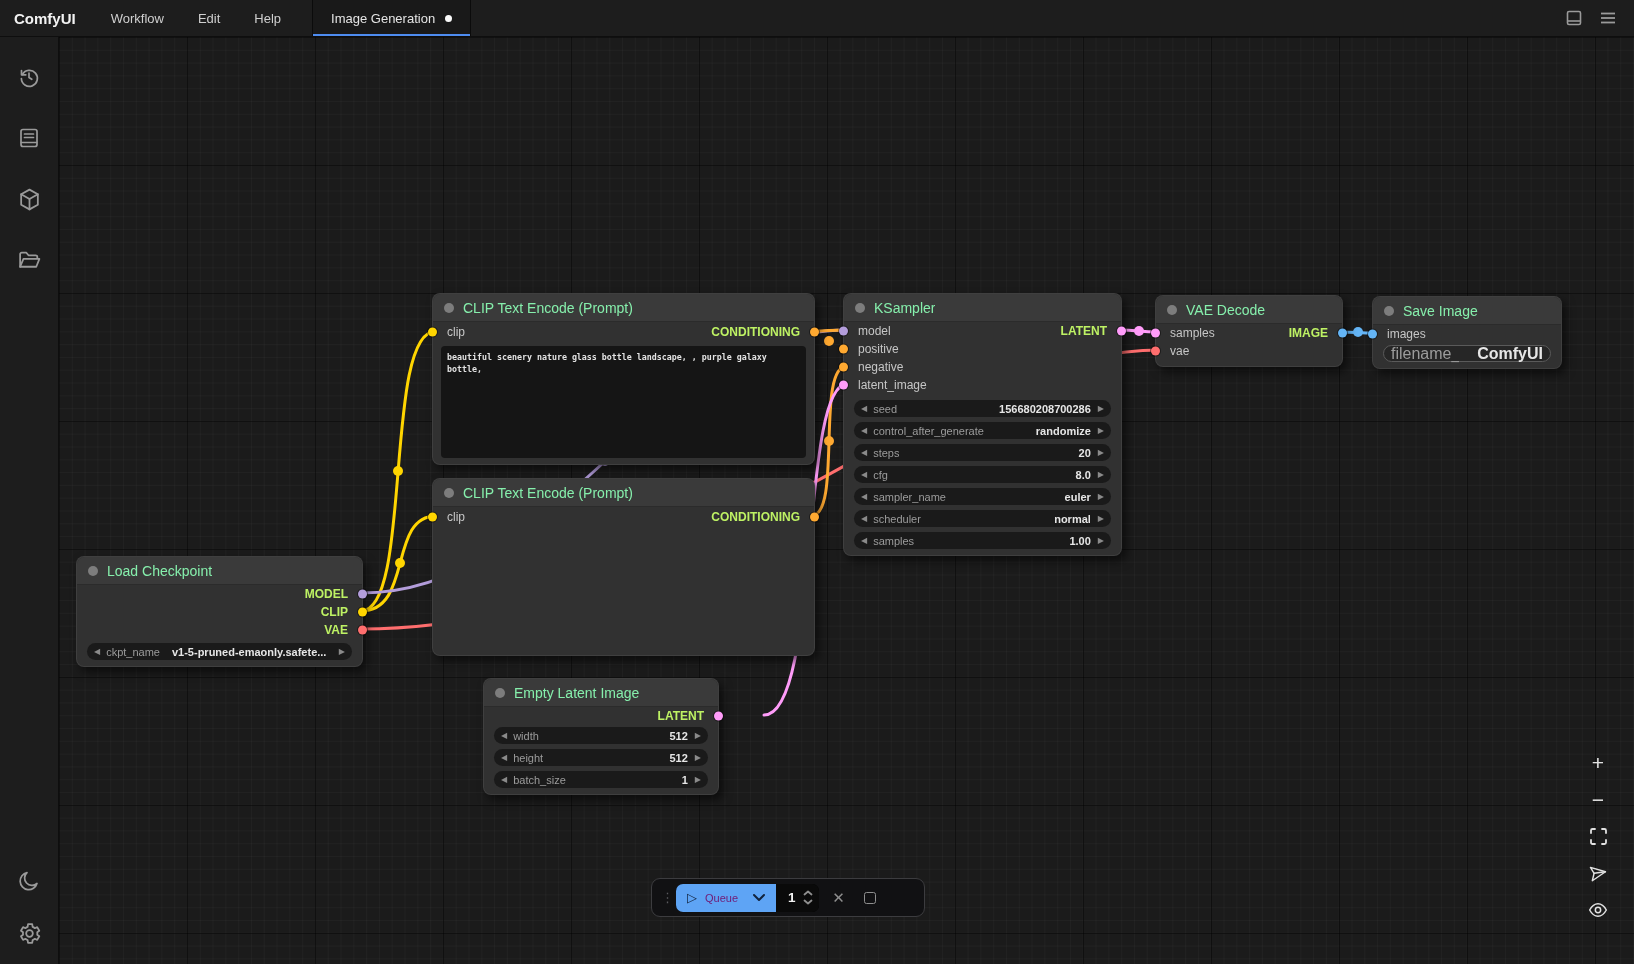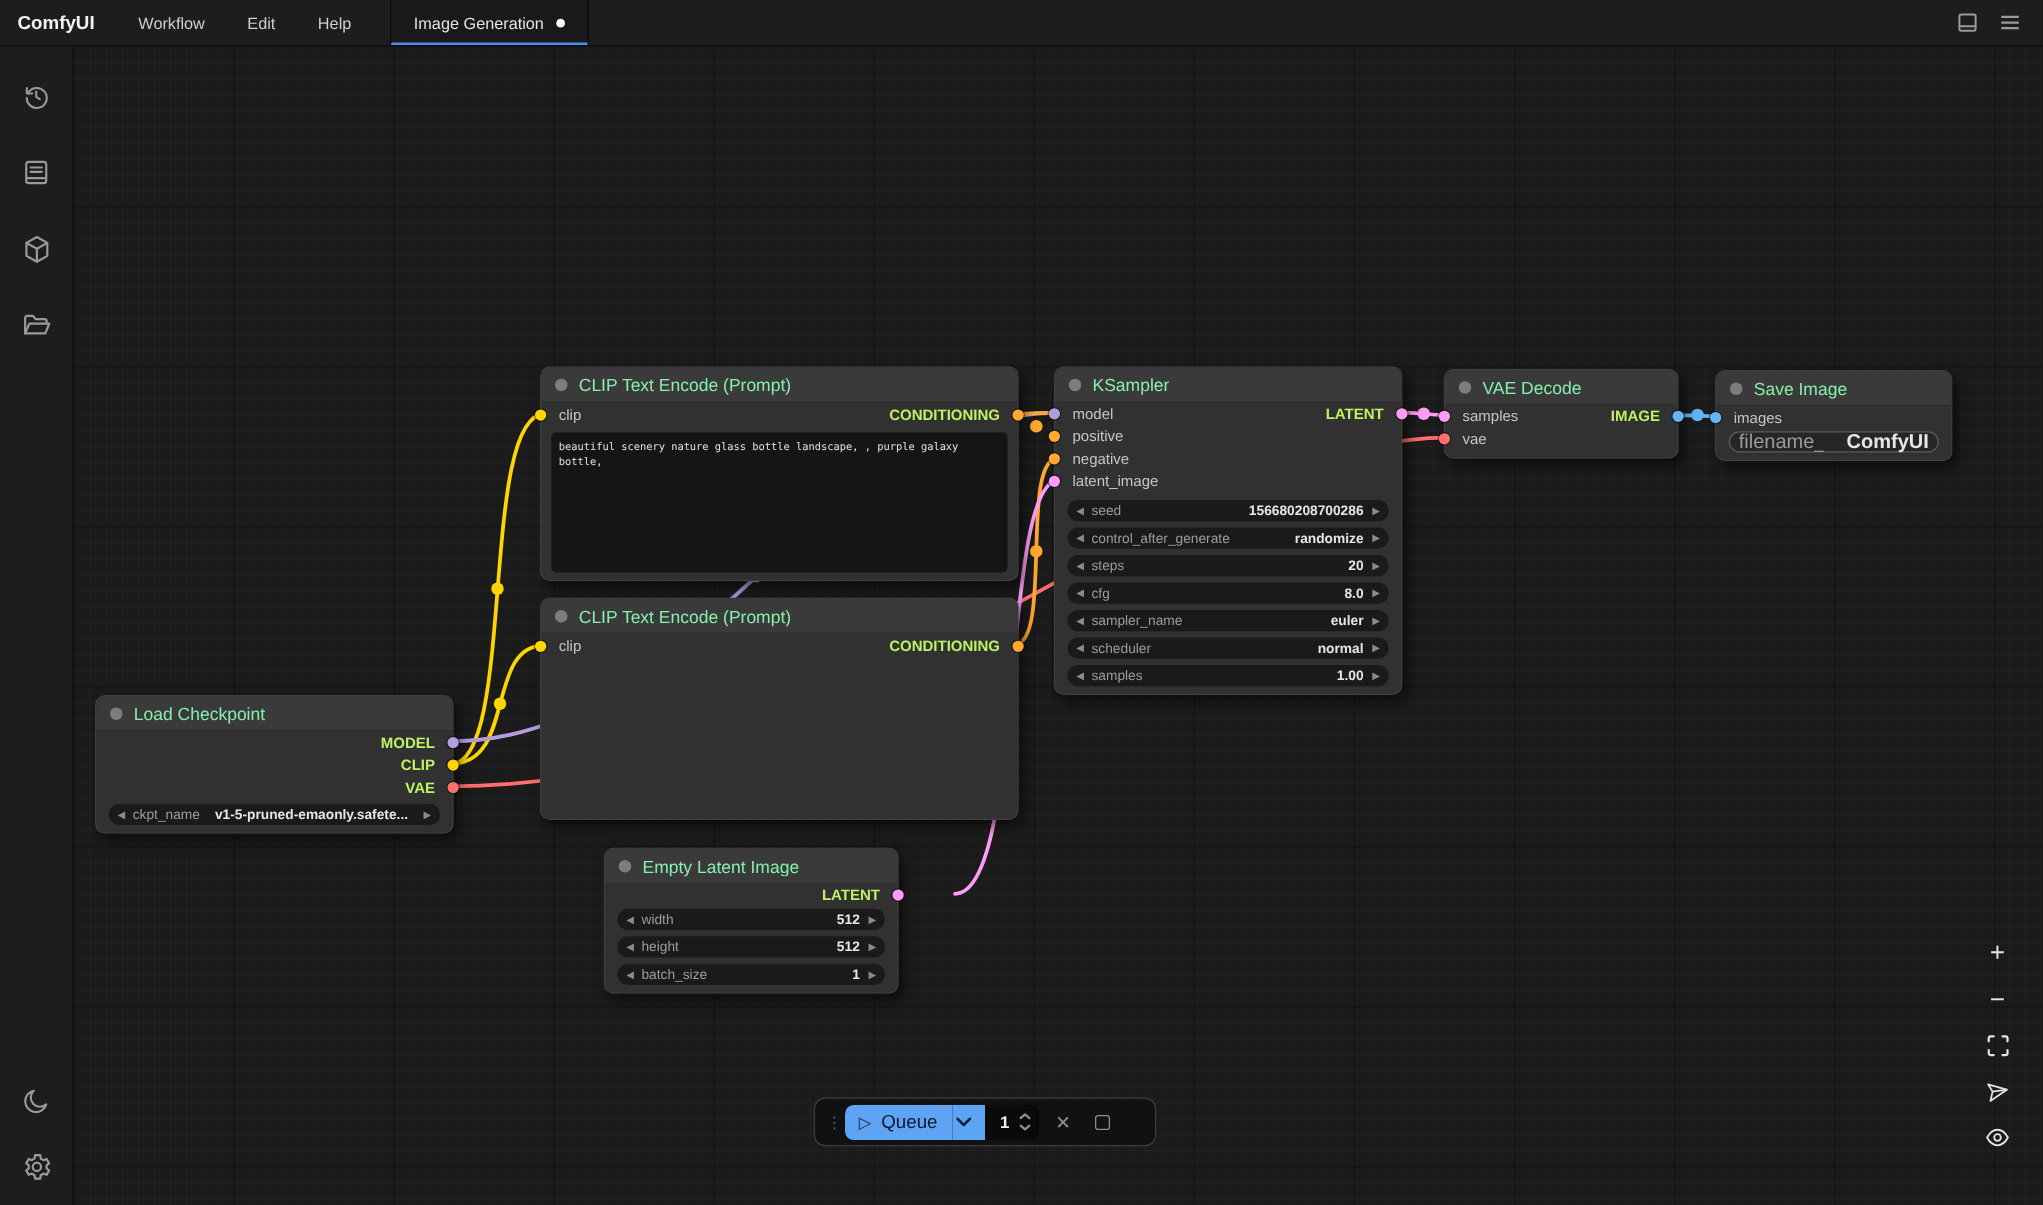--- a/index.html
+++ b/index.html
@@ -66,30 +66,30 @@
     margin:0 10px 5px 10px; padding:0 7px; font-size:11px; color:#9c9c9c; }
   .warr { color:#8a8a8a; font-size:8px; line-height:1; flex:none; }
   .wname { margin-left:6px; white-space:nowrap; overflow:hidden; }
   .wval { margin-left:auto; margin-right:7px; color:#e6e6e6; font-weight:bold; white-space:nowrap; }
   .wval.near { margin-left:12px; margin-right:auto; }
   .widget.plain { justify-content:center; gap:18px; background:#262626; border:1px solid #5a5a5a; }
   .widget.plain .wname { margin-left:0; }
   .widget.plain .wval { margin:0; }
   .prompt-box { background:#151515; border-radius:4px; margin:0 8px; padding:5px 6px;
     font-family:"DejaVu Sans Mono", monospace; font-size:8.3px; color:#e3e3e3; line-height:1.5;
-    white-space:pre-wrap; overflow:hidden; }
+    white-space:pre-wrap; overflow:hidden;font-weight:bold; }
 
   
   .queue-bar { position:absolute; left:651px; top:878px; width:274px; height:39px; background:#111113;
     border:1px solid #3c3c3f; border-radius:9px; z-index:5; display:flex; align-items:center; padding:0 9px; gap:9px; }
   .drag-dots { color:#5a5a5e; font-size:13px; letter-spacing:0; line-height:0.55; width:6px; }
   .queue-group { display:flex; align-items:stretch; height:28px; background:#000; border-radius:7px; overflow:hidden; }
   .queue-btn { background:#5ea4f5; display:flex; align-items:center; gap:8px; padding:0 12px 0 11px; }
   .queue-play { color:#12233d; font-size:13px; line-height:1; }
-  .queue-label { color:#0f172a; font-size:15px; font-weight:500; }
+  .queue-label { color:#701a75; font-size:11px; font-weight:500; }
   .queue-chevron { background:#5ea4f5; display:flex; align-items:center; padding:0 10px 0 2px; }
   .queue-chevron svg { stroke:#12233d; fill:none; stroke-width:2; stroke-linecap:round; stroke-linejoin:round; }
   .batch-box { display:flex; align-items:center; background:#0a0a0a; padding:0 6px 0 12px; gap:7px; }
   .batch-count { color:#f3f3f3; font-size:13.5px; font-weight:bold; }
   .steppers { display:flex; flex-direction:column; gap:3px; }
   .steppers svg { stroke:#8f8f8f; fill:none; stroke-width:1.8; stroke-linecap:round; stroke-linejoin:round; }
   .qb-icon { color:#8f8f8f; font-size:15px; display:flex; align-items:center; justify-content:center; width:22px; }
   .stop-square { width:12px; height:12px; border:1.6px solid #8f8f8f; border-radius:2.5px; }
 
   

